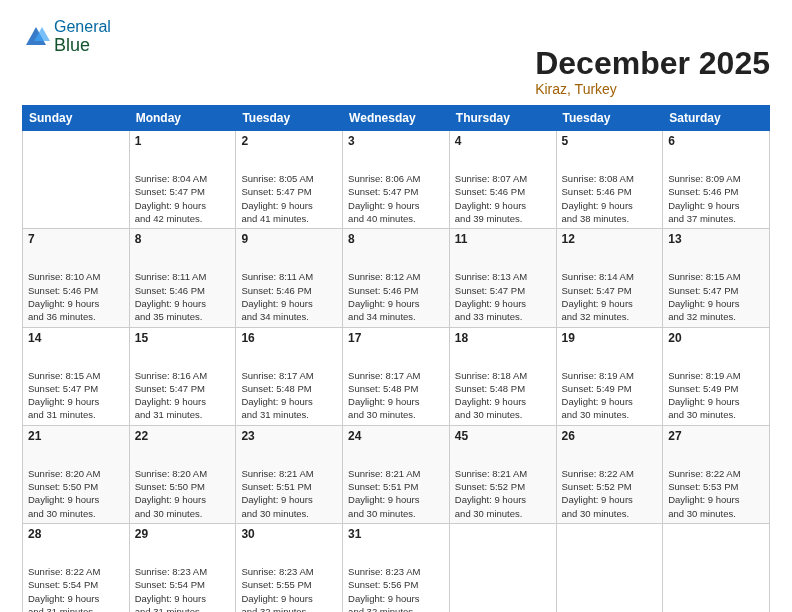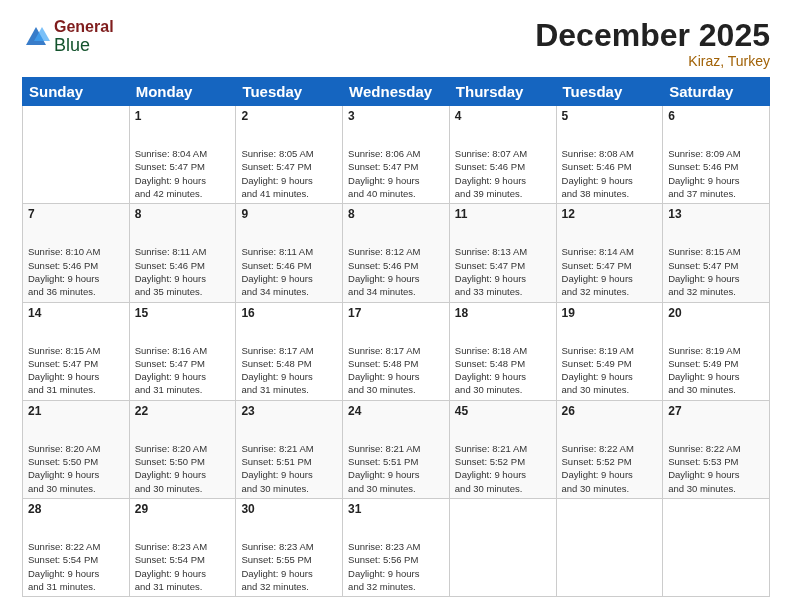--- a/index.html
+++ b/index.html
@@ -27,35 +27,35 @@
       align-items: center;
       gap: 0;
     }
     .logo-text {
       display: flex;
       flex-direction: column;
       line-height: 1.1;
     }
     .logo-general {
       font-size: 16px;
-      font-weight: bold;
-      color: #7f1d1d;
+      font-weight: normal;
+      color: #0369a1;
     }
     .logo-blue {
       font-size: 18px;
       font-weight: normal;
       color: #14532d;
     }
     .logo-icon {
       width: 28px;
       height: 28px;
       margin-right: 4px;
     }
     .title-block {
-      text-align: right;
+      margin-top: 28px;
     }
     .month-title {
       font-size: 32px;
       font-weight: bold;
       color: #222;
       line-height: 1.1;
     }
     .subtitle {
       font-size: 14px;
       color: #a16207;
@@ -63,21 +63,21 @@
     .calendar {
       width: 100%;
       border-collapse: collapse;
       font-size: 10px;
     }
     .calendar th {
       background: #1565c0;
       color: #fff;
       text-align: left;
       padding: 5px 6px;
-      font-size: 15px;
+      font-size: 12px;
       font-weight: bold;
       border: 1px solid #1565c0;
     }
     .calendar td {
       border: 1px solid #ccc;
       vertical-align: top;
       padding: 3px 5px;
       width: calc(100% / 7);
       height: 82px;
       background: #fff;

